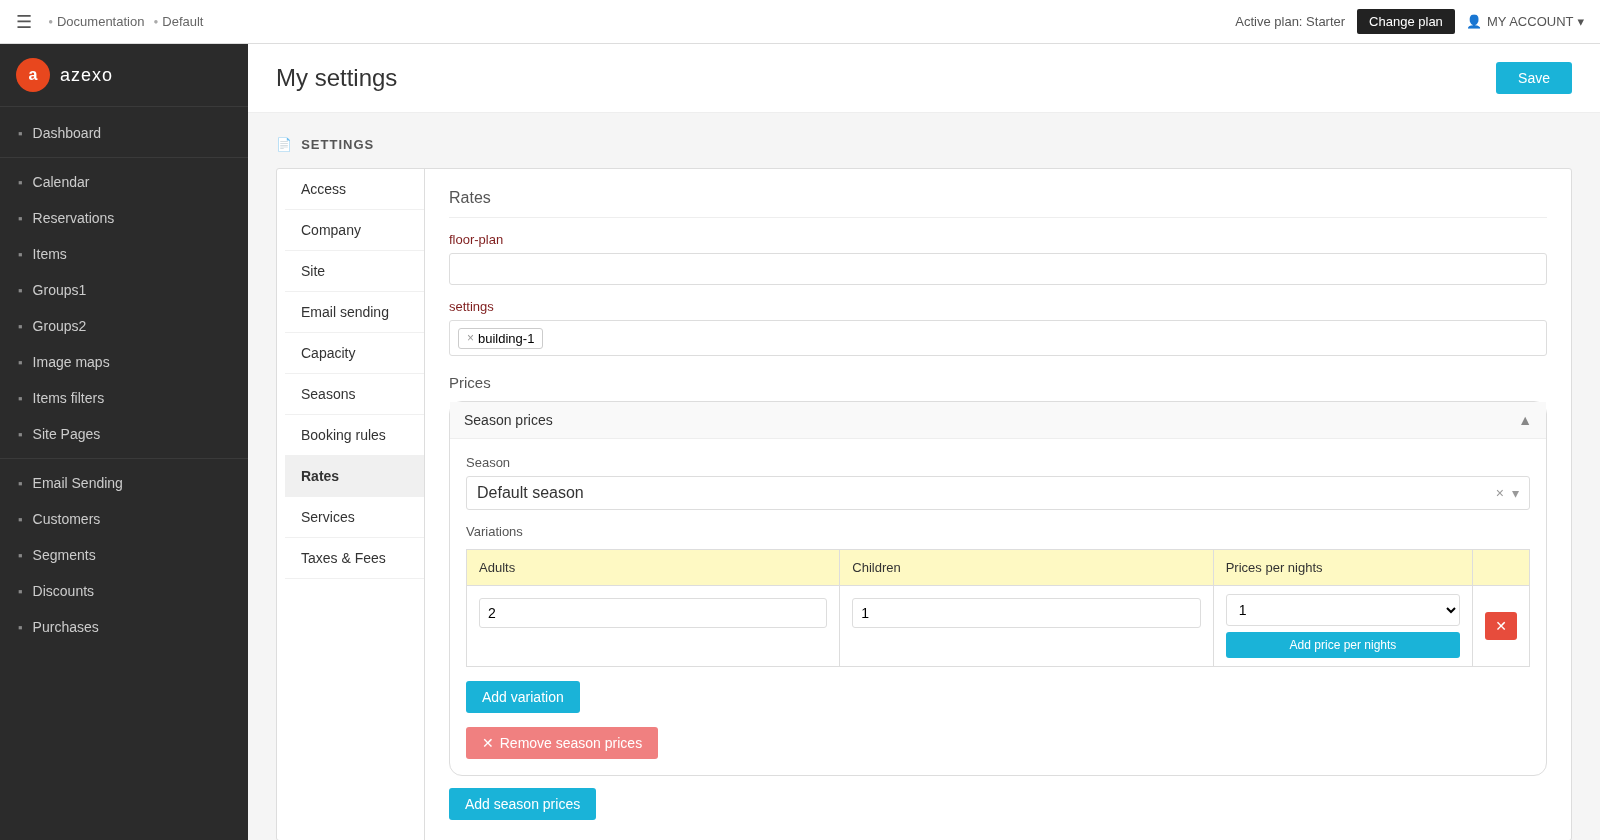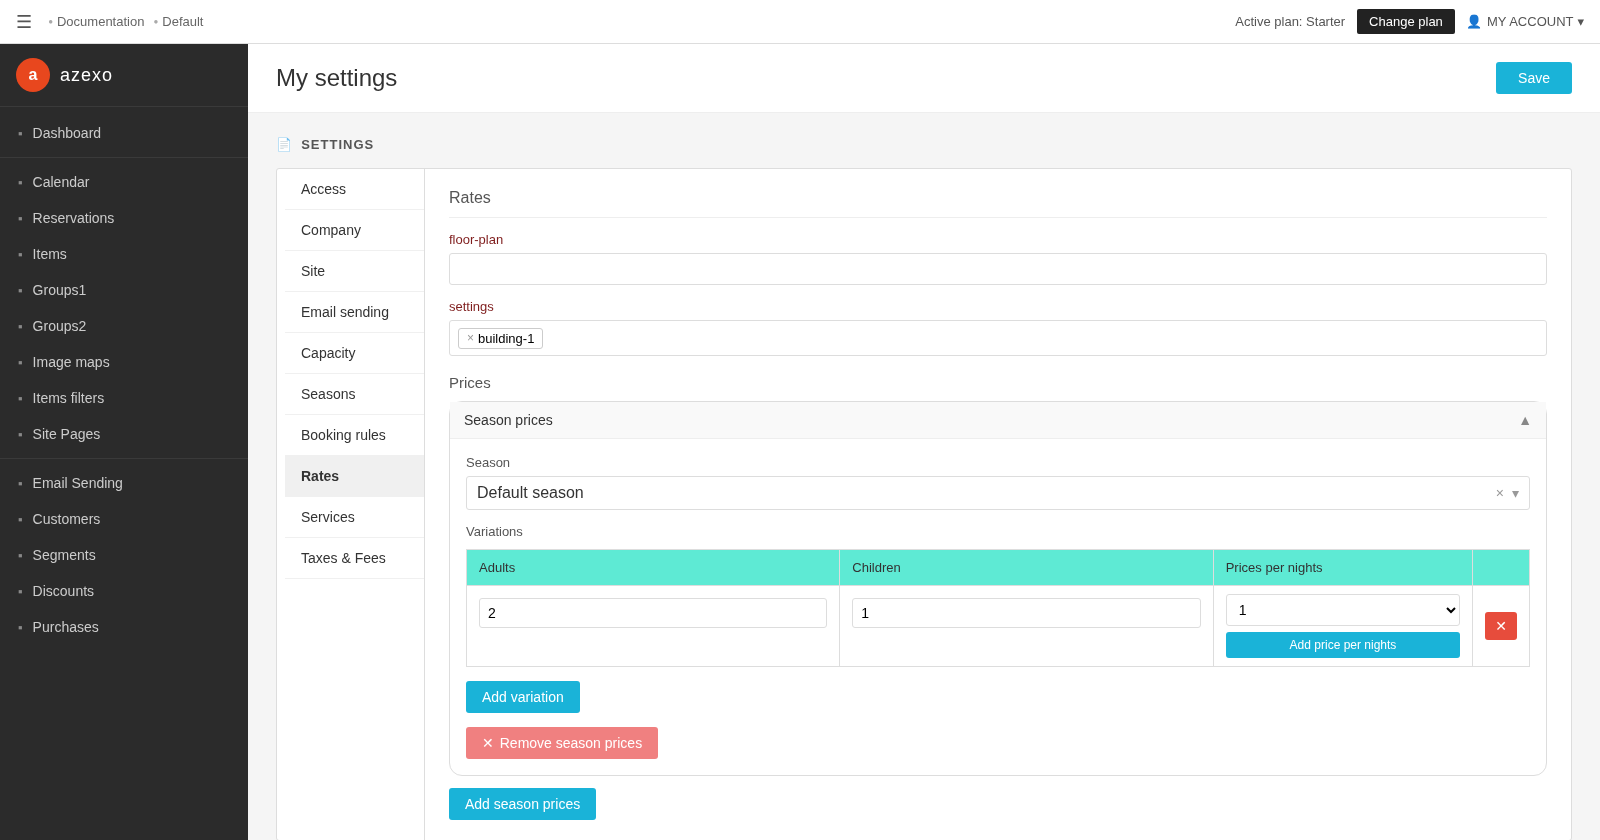--- a/index.html
+++ b/index.html
@@ -203,21 +203,21 @@
       background: #fff;
       cursor: pointer;
     }
     .season-select-text { font-size: 16px; color: #333; }
     .season-select-controls { display: flex; gap: 8px; color: #999; }
 
     
     .variations-label { font-size: 13px; color: #555; margin-bottom: 10px; }
     .variations-table { width: 100%; border-collapse: collapse; }
     .variations-table th {
-      background: #5eead4;
+      background: #fef9c3;
       padding: 10px 12px;
       text-align: left;
       font-size: 13px;
       color: #333;
       border: 1px solid #ddd;
       font-weight: normal;
     }
     .variations-table td {
       border: 1px solid #ddd;
       padding: 8px 12px;

